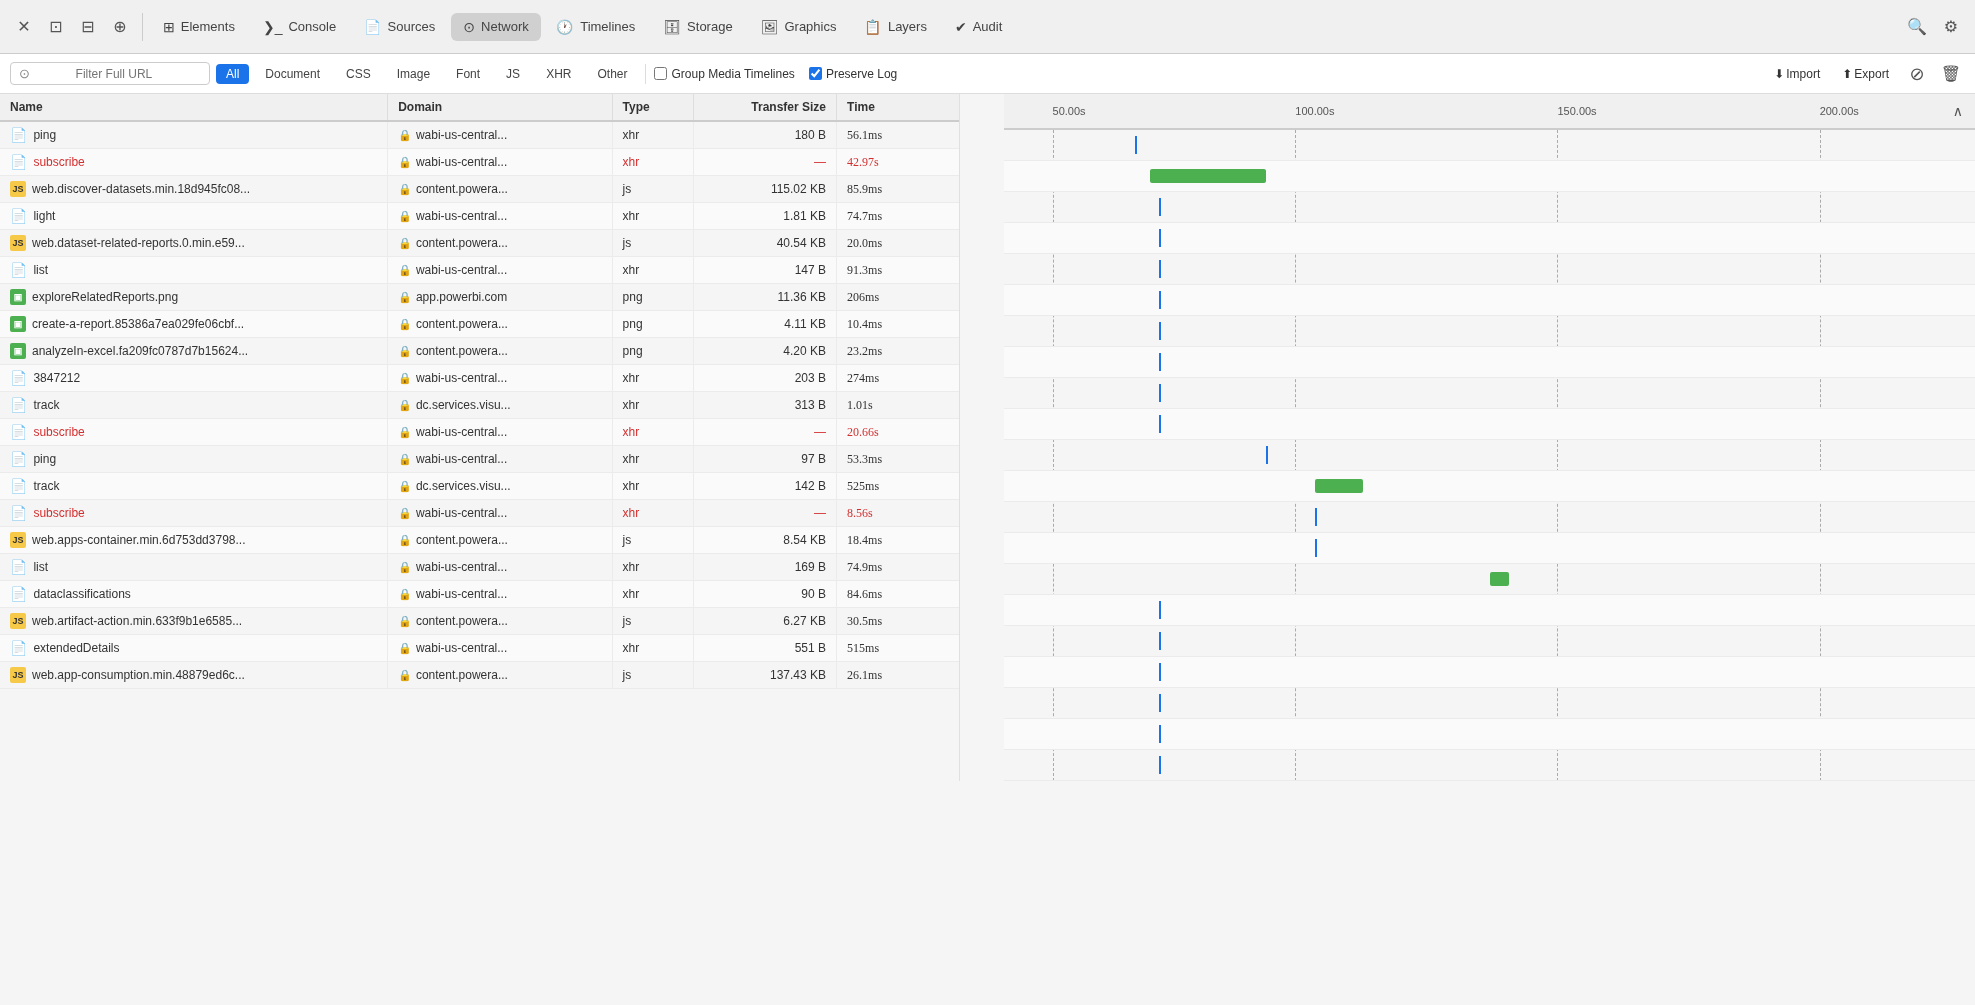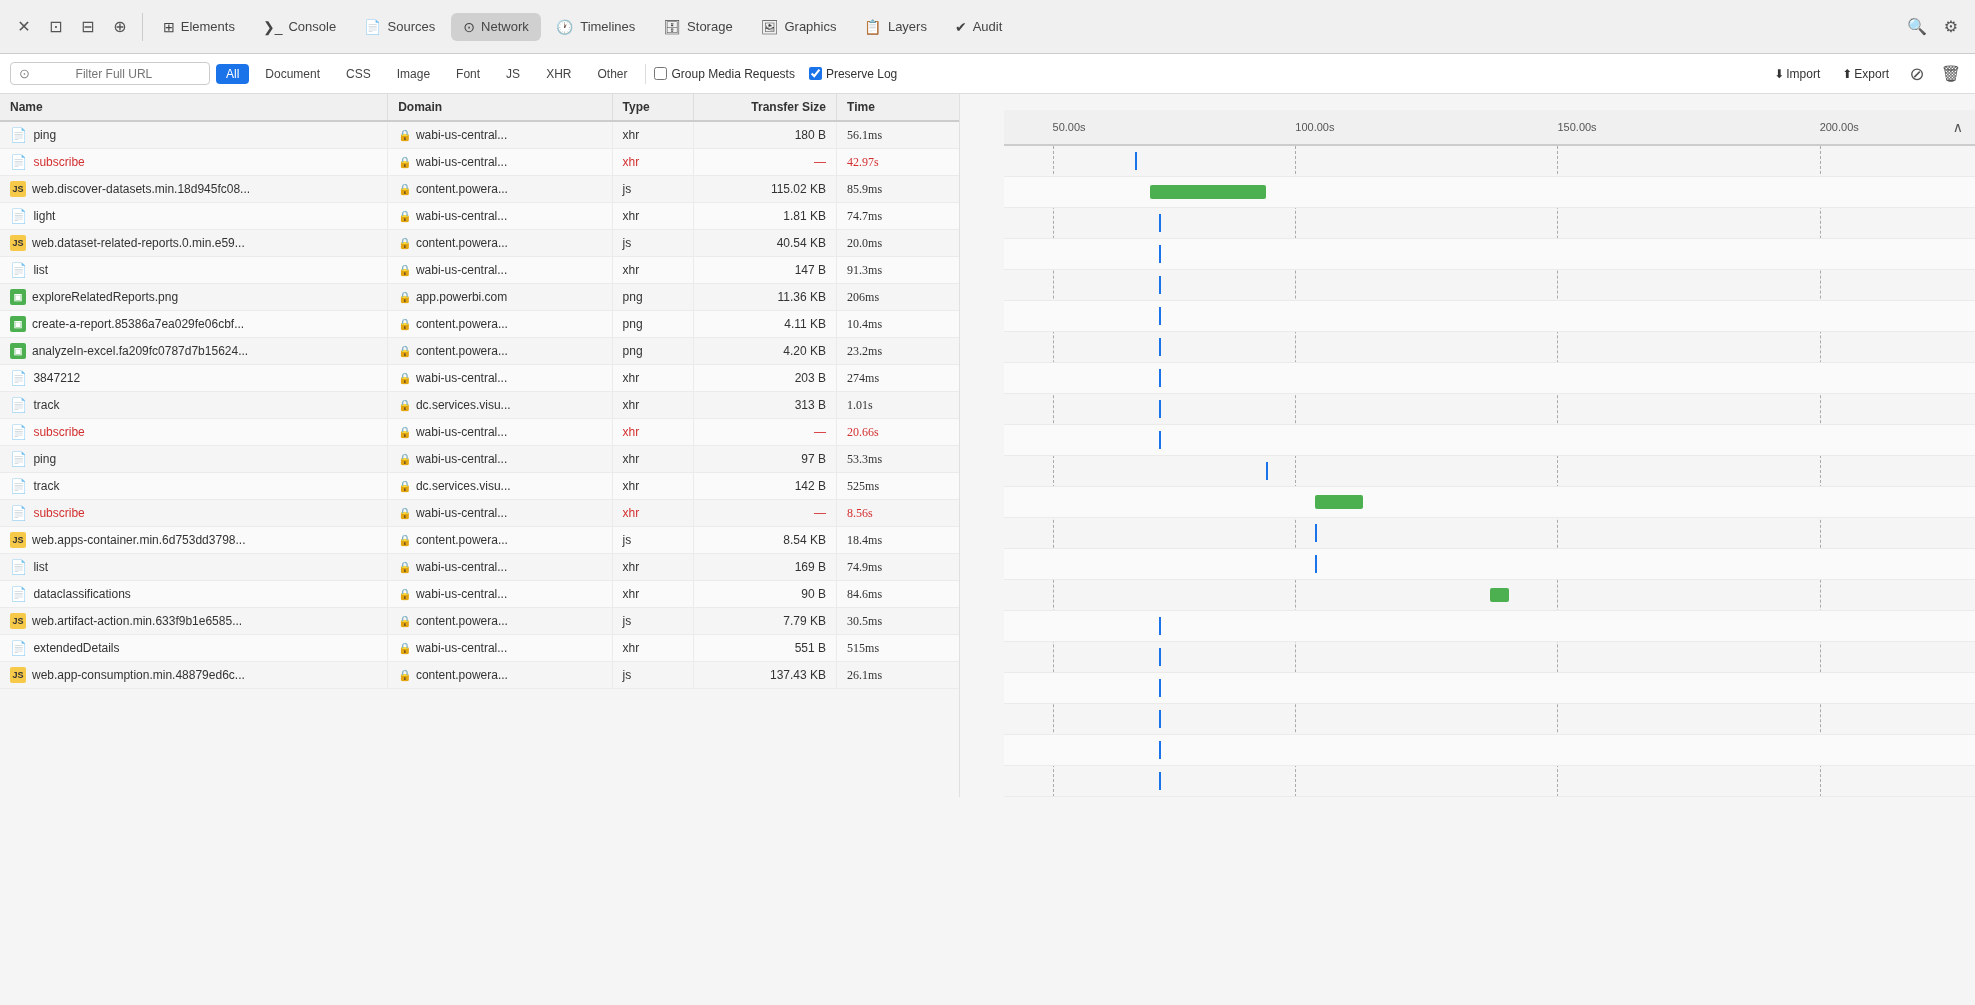--- a/index.html
+++ b/index.html
@@ -67,21 +67,21 @@
     .file-icon { font-size: 14px; flex-shrink: 0; }
     .js-icon { background: #f7c948; color: #333; font-size: 9px; font-weight: bold; width: 16px; height: 16px; display: flex; align-items: center; justify-content: center; border-radius: 2px; flex-shrink: 0; }
     .png-icon { background: #4caf50; color: #fff; font-size: 9px; font-weight: bold; width: 16px; height: 16px; display: flex; align-items: center; justify-content: center; border-radius: 2px; flex-shrink: 0; }
     .lock-icon { color: #888; font-size: 11px; }
     .domain-cell { display: flex; align-items: center; gap: 4px; }
 
     .red-text { color: #d32f2f; }
     .size-dash { color: #d32f2f; }
 
     
-    .timeline-header { display: flex; align-items: center; background: #f0f0f0; border-bottom: 2px solid #ccc; height: 36px; position: relative; margin-top: 16px; }
+    .timeline-header { display: flex; align-items: center; background: #f0f0f0; border-bottom: 2px solid #ccc; height: 36px; position: relative; }
     .timeline-label { font-size: 11px; color: #555; position: absolute; }
     .timeline-body { position: relative; }
     .timeline-row { height: 31px; border-bottom: 1px solid #ebebeb; position: relative; }
     .timeline-row:nth-child(even) { background: #fafafa; }
 
     .timeline-bar {
       position: absolute; height: 14px; top: 50%; transform: translateY(-50%);
       border-radius: 2px;
     }
     .bar-green { background: #4caf50; }
@@ -159,21 +159,21 @@
   <button class="filter-btn inactive">Image</button>
   <button class="filter-btn inactive">Font</button>
   <button class="filter-btn inactive">JS</button>
   <button class="filter-btn inactive">XHR</button>
   <button class="filter-btn inactive">Other</button>
 
   <div class="filter-sep"></div>
 
   <div class="group-media-wrap">
     <input type="checkbox" style="">
-    <span>Group Media Requests</span>
+    <span>Group Media Timelines</span>
   </div>
 
   <div class="preserve-log-wrap">
     <input type="checkbox" checked="" style="">
     <span>Preserve Log</span>
   </div>
 
   <div class="filter-right">
     <div class="import-export">
       <span>⬇</span>
@@ -515,21 +515,21 @@
         <span class="">web.artifact-action.min.633f9b1e6585...</span>
       </div>
     </td>
     <td class="col-domain">
       <div class="domain-cell">
         <span class="lock-icon">🔒</span>
         <span>content.powera...</span>
       </div>
     </td>
     <td class="col-type ">js</td>
-    <td class="col-size">7.79 KB</td>
+    <td class="col-size">6.27 KB</td>
     <td class="col-time ">30.5ms</td>
   </tr>
           <tr>
     <td class="col-name">
       <div class="name-cell">
         <span class="file-icon">📄</span>
         <span class="">extendedDetails</span>
       </div>
     </td>
     <td class="col-domain">

